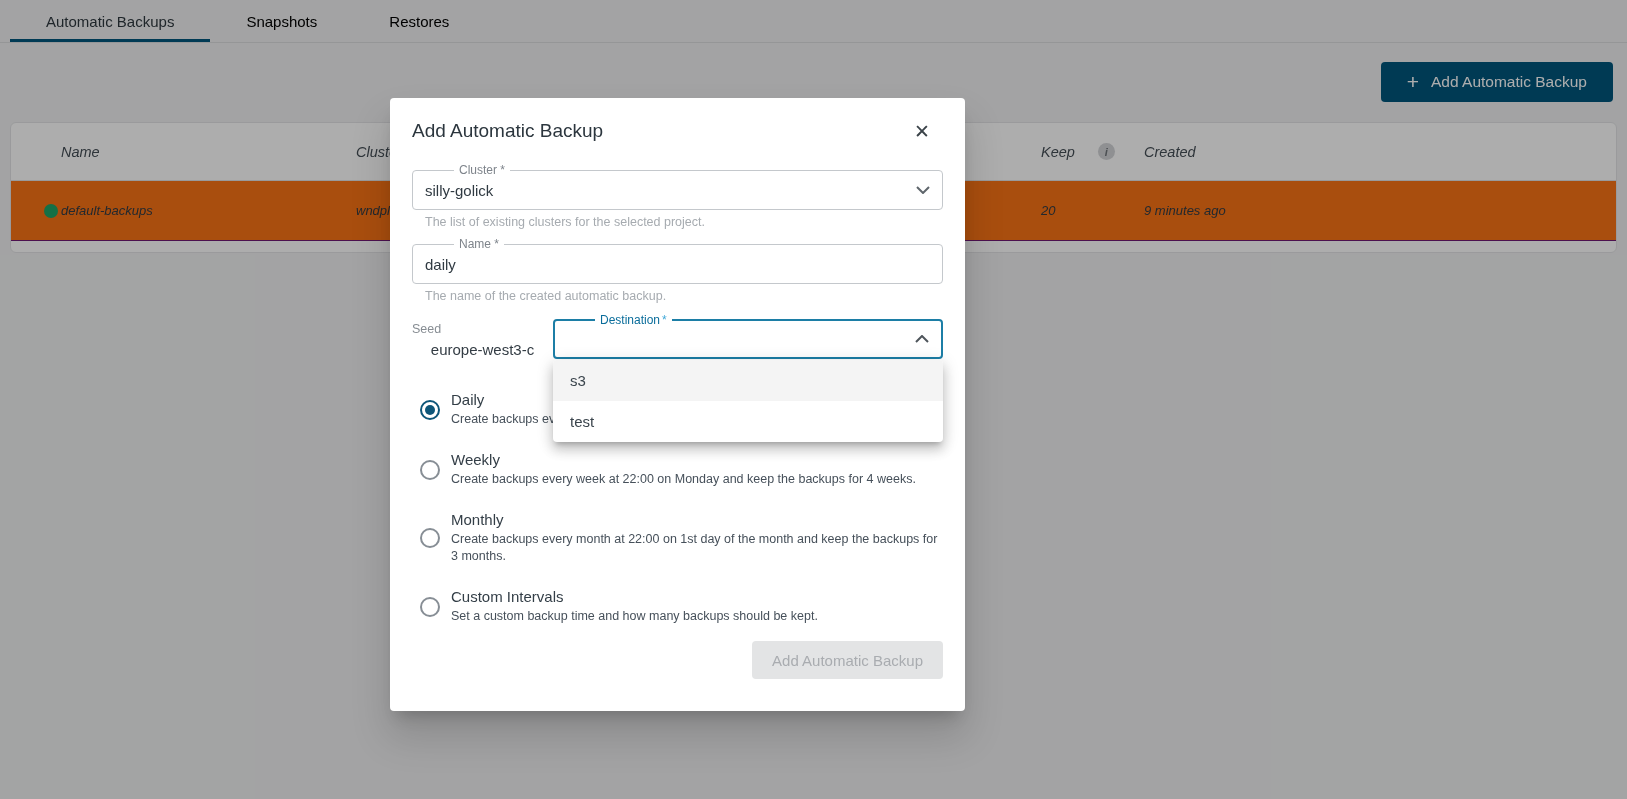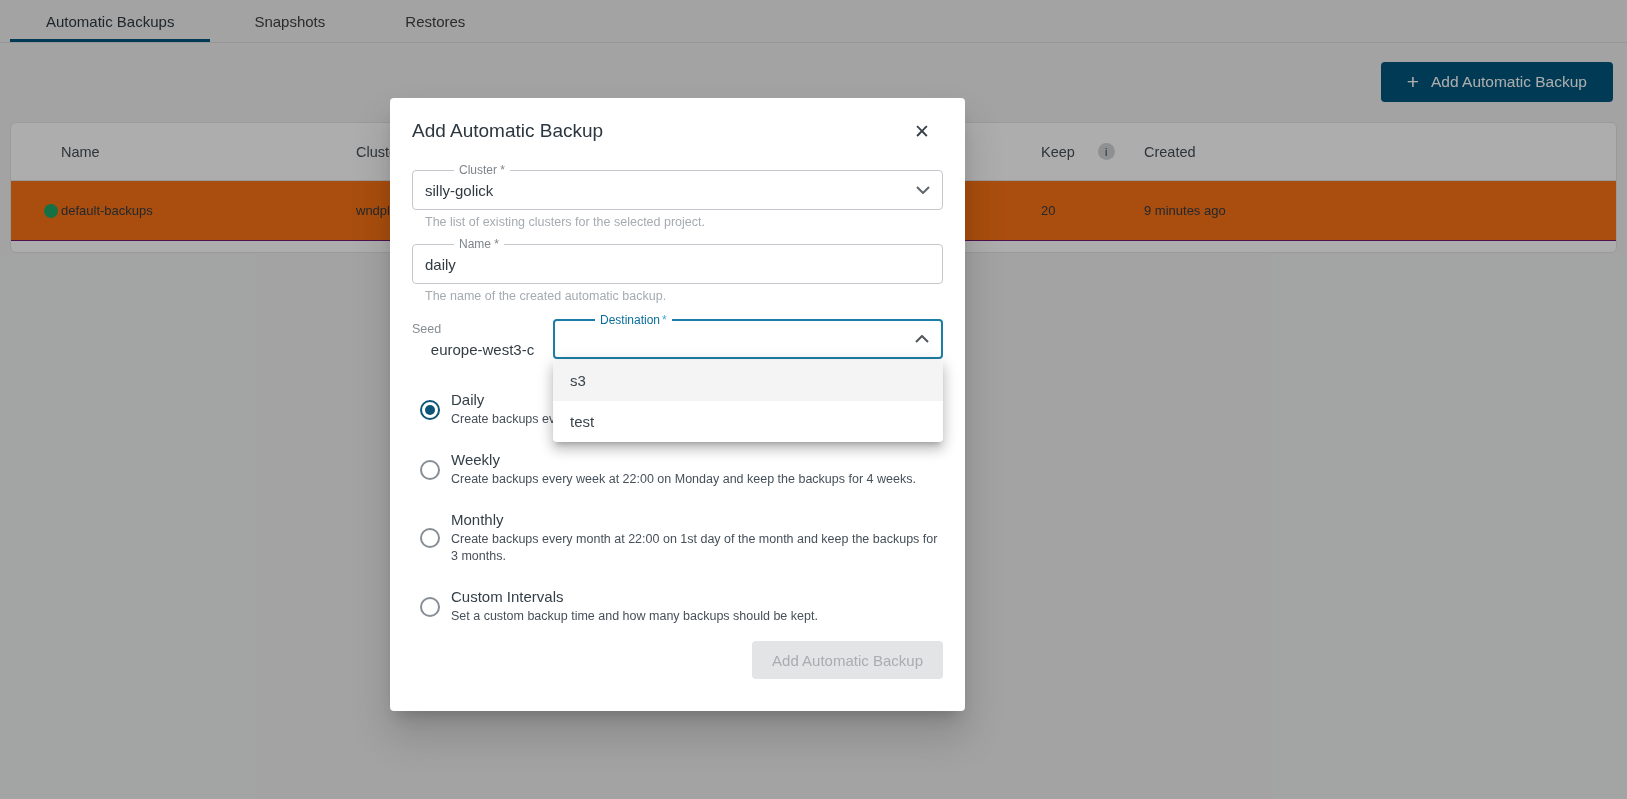--- a/index.html
+++ b/index.html
@@ -5,32 +5,32 @@
   :root{
     --primary:#00567D; --focus-border:#1C7EA6; --focus-label:#0A6D9B; --asterisk:#41A8D8;
     --success:#20A567; --page-bg:#F0F1F2;
   }
   *{box-sizing:border-box; margin:0; padding:0;}
   html,body{width:1627px;height:799px;}
   body{font-family:"Liberation Sans","DejaVu Sans",sans-serif; background:#fff;}
   .stage{position:relative;width:1627px;height:799px;overflow:hidden;background:var(--page-bg);}
 
   
-  .tabbar{position:absolute;top:0;left:0;right:0;height:43px;border-bottom:1px solid #DCDDDF;display:flex;align-items:stretch;padding-left:10px;gap:8px;}
-  .tab{position:relative;display:flex;align-items:center;justify-content:center;padding:0 36px;font-size:15px;color:#404040;cursor:pointer;}
+  .tabbar{position:absolute;top:0;left:0;right:0;height:43px;border-bottom:1px solid #DCDDDF;display:flex;align-items:stretch;padding-left:10px;}
+  .tab{position:relative;display:flex;align-items:center;justify-content:center;padding:0 36px;font-size:15px;color:#000000;cursor:pointer;}
   .tab.active{color:#2F383F;font-weight:500;}
   .tab.active::after{content:"";position:absolute;left:0;right:0;bottom:0;height:3px;background:var(--primary);}
 
   
   .add-btn{position:absolute;top:62px;right:14px;height:40px;padding:0 26px;background:var(--primary);color:#fff;border:none;border-radius:4px;font-size:15.5px;font-family:inherit;display:flex;align-items:center;gap:12px;cursor:pointer;}
   .add-btn .plus{font-size:21px;font-weight:400;line-height:1;margin-top:-2px;}
 
   
   .card{position:absolute;left:10px;right:10px;top:122px;height:131px;background:#fff;border:1px solid #E3E4E6;border-radius:6px;overflow:hidden;}
-  .trow{display:grid;grid-template-columns:50px 295px 685px 103px 1fr;align-items:center;}
+  .trow{display:grid;grid-template-columns:50px 295px 685px 103px 1fr;align-items:center;font-style:italic;}
   .thead{height:58px;border-bottom:1px solid #E2E3E5;font-size:14.5px;color:#454E56;}
   .tbody-row{height:60px;background:#f97316;border-bottom:1px solid #701a75;font-size:13px;color:#333C44;}
   .dot-cell{display:flex;justify-content:flex-end;padding-right:3px;}
   .status-dot{width:14px;height:14px;border-radius:50%;background:var(--success);}
   .keep-head{display:flex;align-items:center;gap:23px;}
   .info-icon{width:17px;height:17px;border-radius:50%;background:#D3D5D8;color:#71767B;font-size:11px;font-weight:700;display:inline-flex;align-items:center;justify-content:center;}
 
   
   .backdrop{position:absolute;inset:0;background:rgba(0,0,0,0.32);z-index:10;}
   .modal{position:absolute;left:390px;top:98px;width:575px;height:613px;background:#fff;border-radius:4px;z-index:20;

